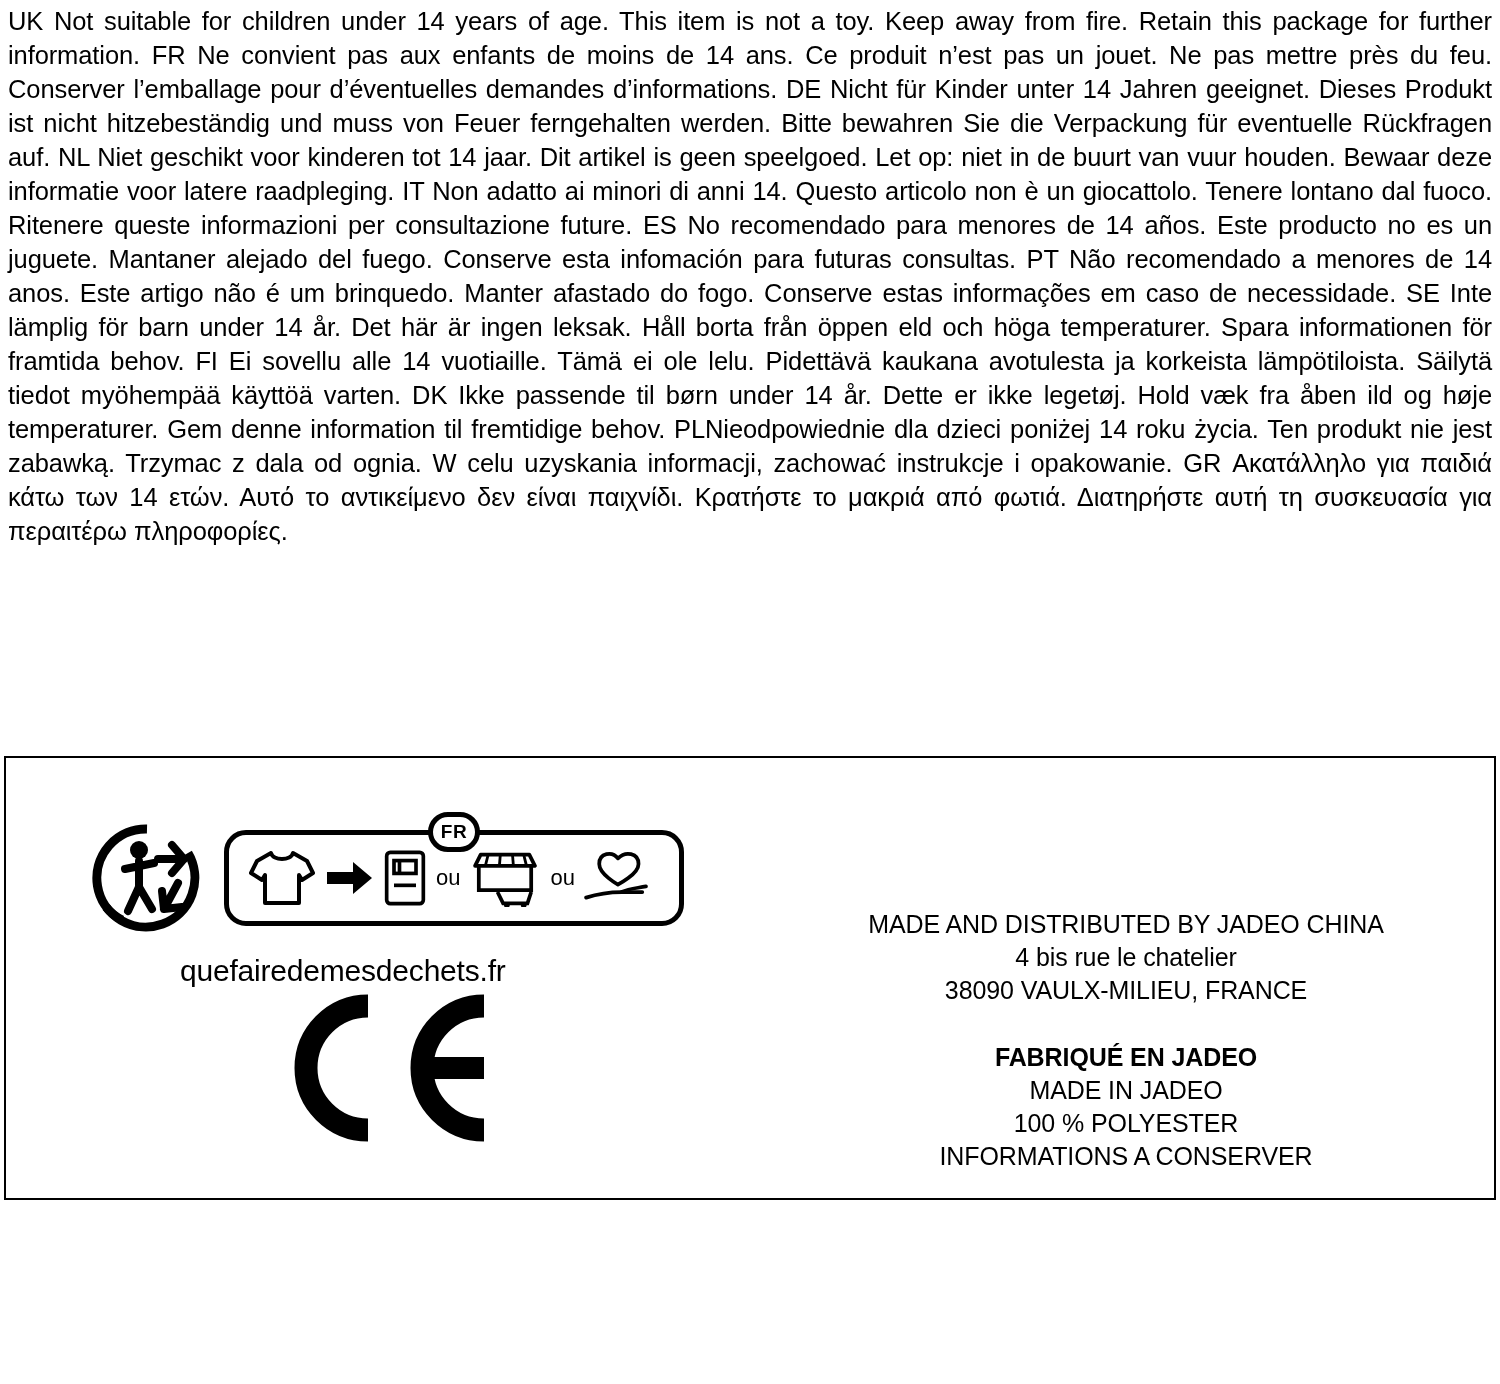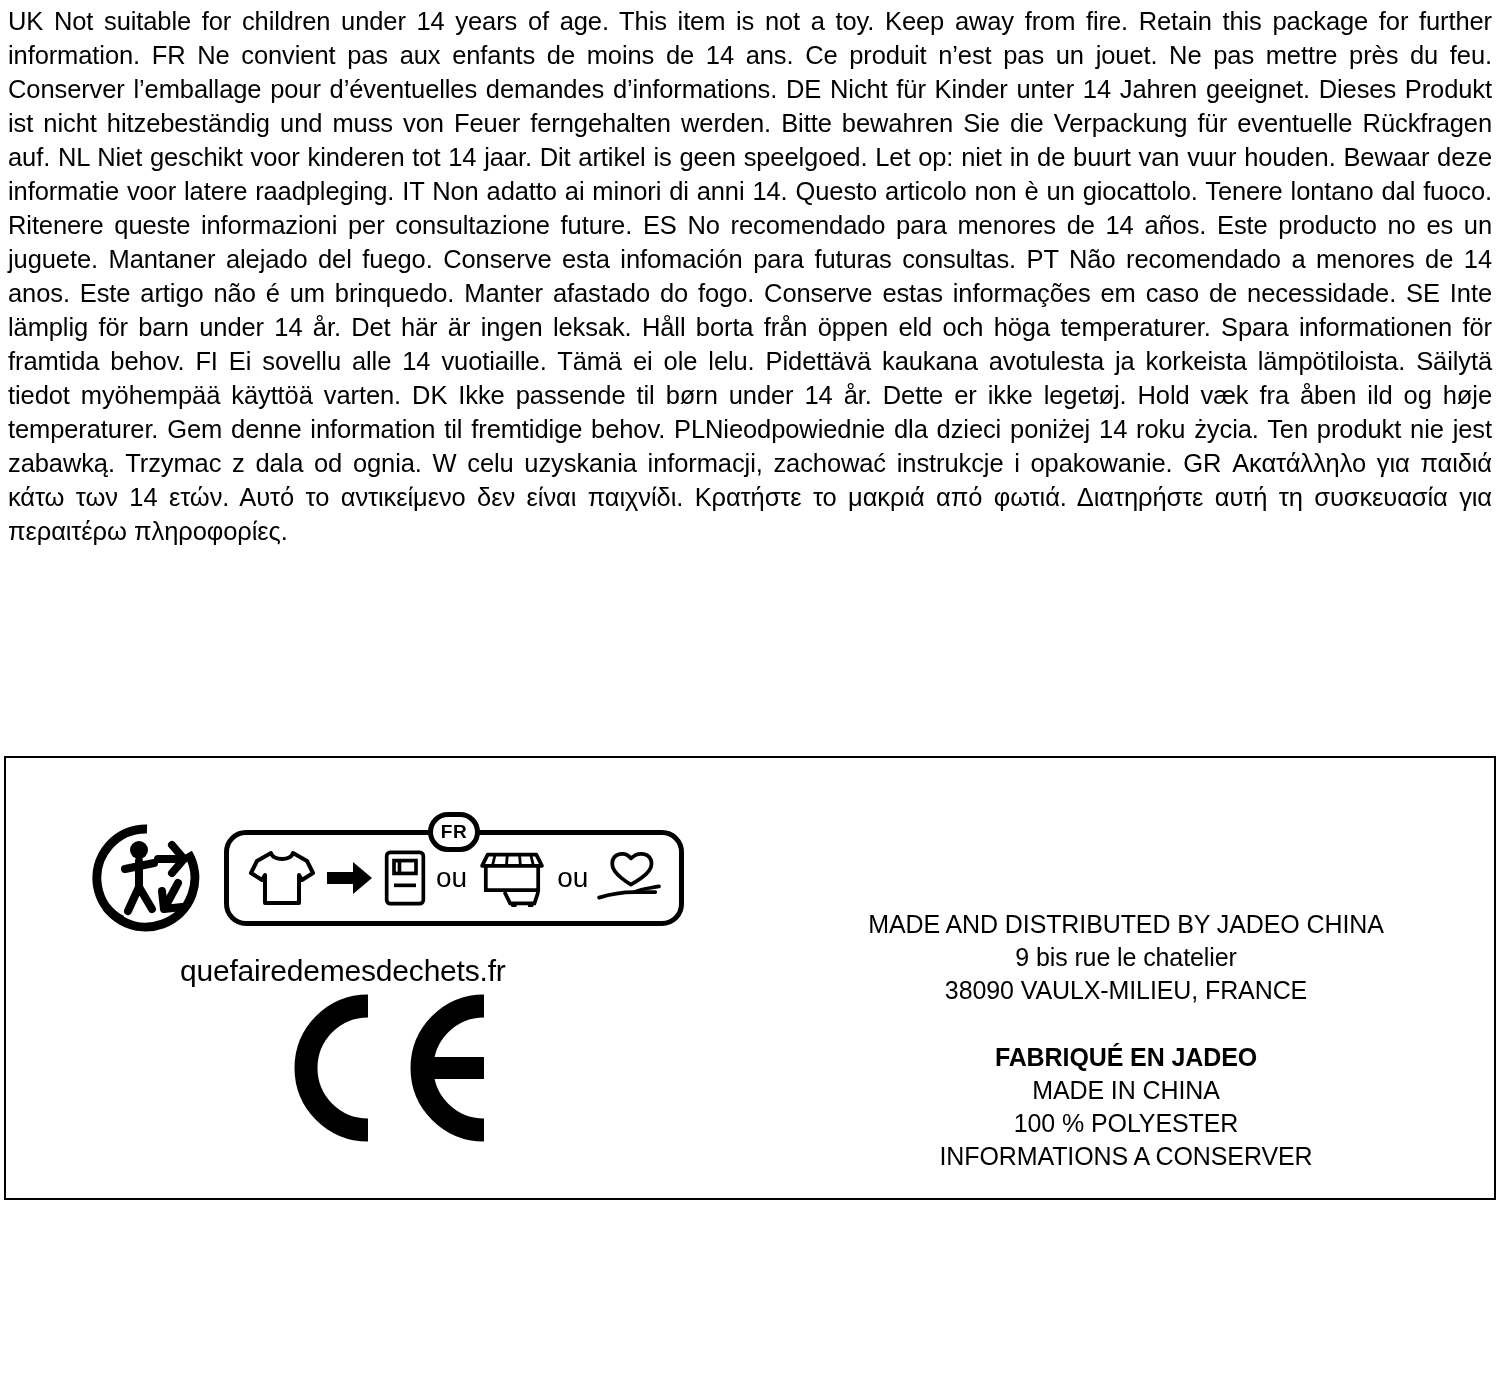--- a/index.html
+++ b/index.html
@@ -89,21 +89,21 @@
     align-items: center;
     justify-content: center;
     box-sizing: border-box;
     letter-spacing: 0.5px;
   }
   .bin-item {
     display: flex;
     align-items: center;
   }
   .ou-text {
-    font-size: 28px;
+    font-size: 22px;
     margin: 0 9px;
     letter-spacing: 0px;
   }
   .site-text {
     font-size: 30px;
     margin-top: 16px;
     margin-left: 88px;
     letter-spacing: -0.2px;
   }
   .ce-mark {
@@ -218,23 +218,23 @@
         <svg viewBox="0 0 240 160" width="240" height="160" aria-hidden="true">
           <path d="M96 18 A62 62 0 1 0 96 142" fill="none" stroke="#000" stroke-width="23"></path>
           <path d="M212 18 A62 62 0 1 0 212 142" fill="none" stroke="#000" stroke-width="23"></path>
           <rect x="150" y="69" width="62" height="22" fill="#000"></rect>
         </svg>
       </span>
     </div>
 
     <div class="right-col">
       <div>MADE AND DISTRIBUTED BY JADEO CHINA</div>
-      <div>9 bis rue le chatelier</div>
+      <div>4 bis rue le chatelier</div>
       <div>38090 VAULX-MILIEU, FRANCE</div>
       <div class="spacer"></div>
       <div class="line-bold">FABRIQUÉ EN JADEO</div>
-      <div>MADE IN CHINA</div>
+      <div>MADE IN JADEO</div>
       <div>100 % POLYESTER</div>
       <div>INFORMATIONS A CONSERVER</div>
     </div>
 
   </div>
 </div>
 
 </body></html>

